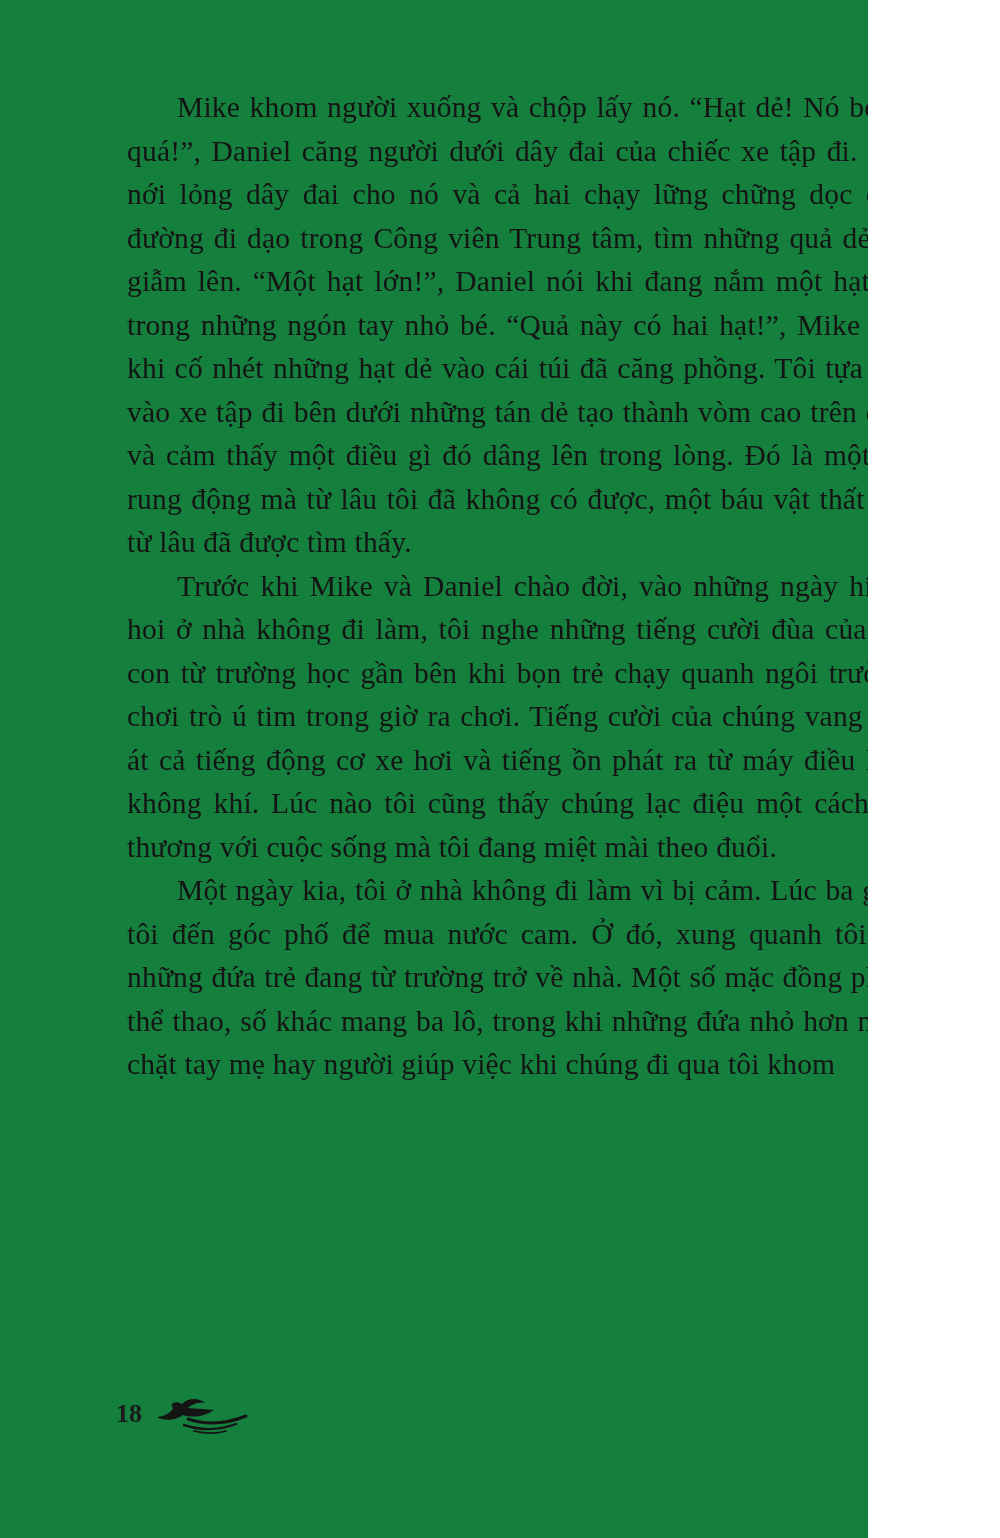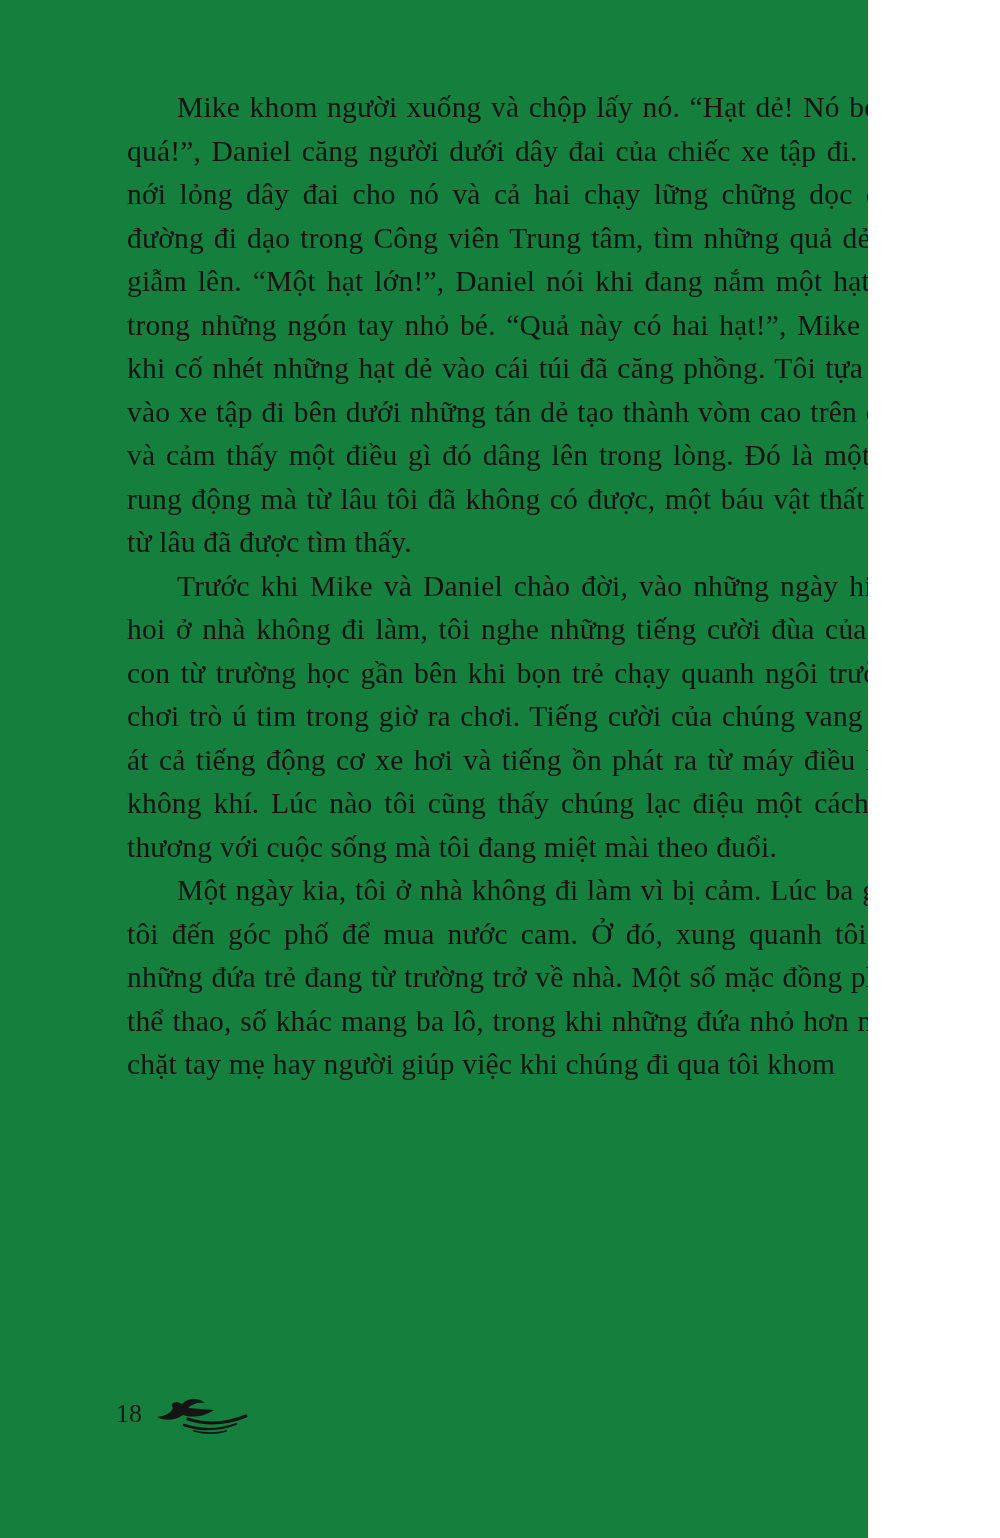--- a/index.html
+++ b/index.html
@@ -30,20 +30,21 @@
     margin: 0;
     text-indent: 50px;
   }
   .footer {
     position: absolute;
     left: 116px;
     top: 1388px;
     display: flex;
     align-items: center;
     gap: 6px;
+    font-weight: bold;
   }
   .page-number {
     font-size: 26px;
     color: #1a1a1a;
   }
   .ornament {
     display: inline-block;
     margin-top: 6px;
   }
 </style>

